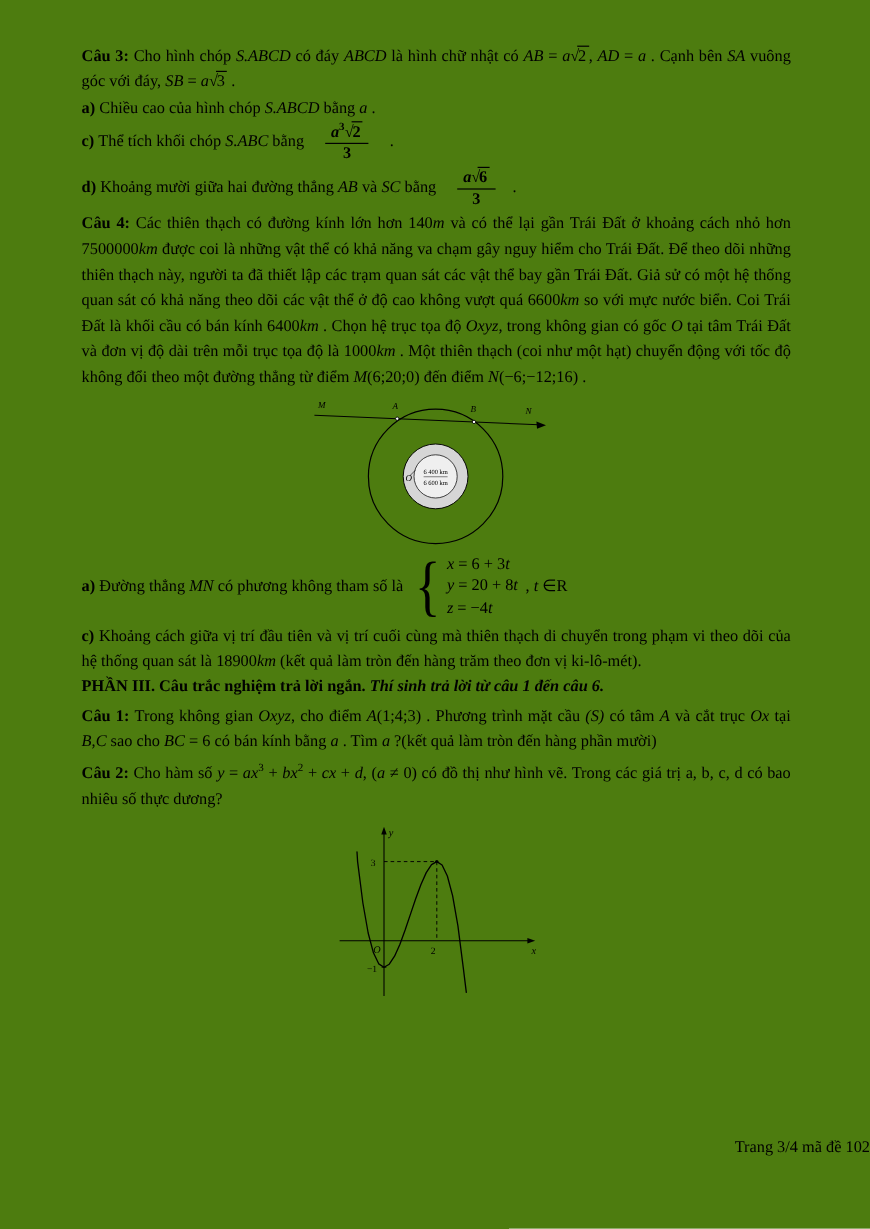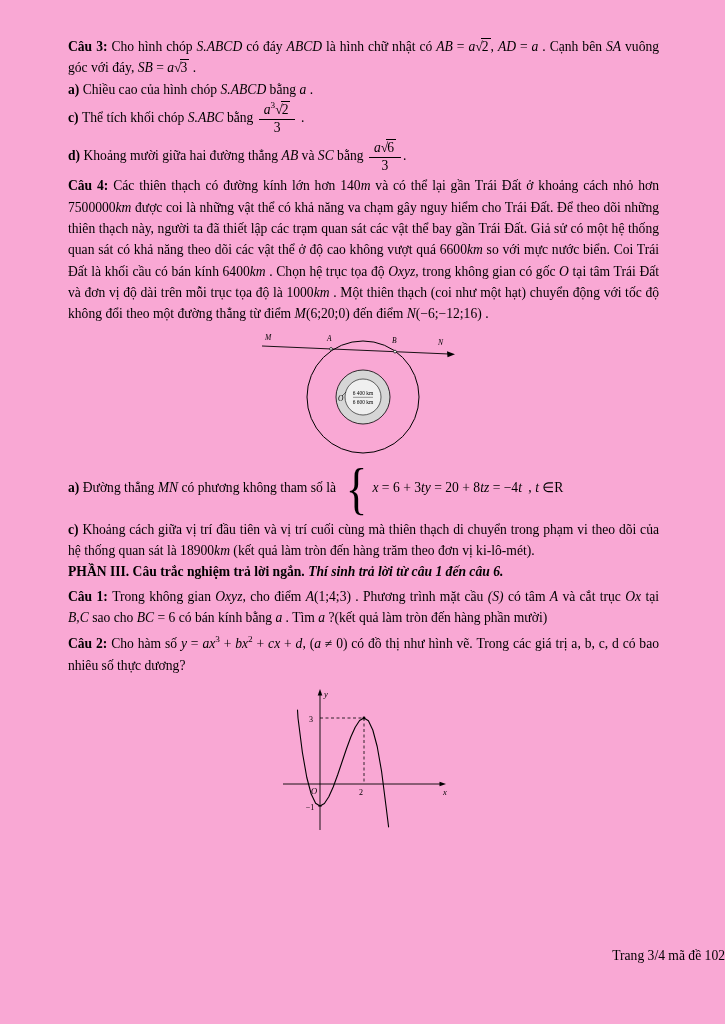--- a/index.html
+++ b/index.html
@@ -1,20 +1,20 @@
 <!DOCTYPE html>
 <html><head>
 <meta charset="utf-8">
 <style>
   * { box-sizing: border-box; }
   html, body { margin: 0; padding: 0; background: #ffffff; }
   .page {
     position: relative;
     width: 725px; height: 1024px;
-    background: #f9a8d4;
+    background: #4d7c0f;
     font-family: "Liberation Serif", serif;
     font-size: 13.6px;
     line-height: 1.57;
     color: #000;
     overflow: hidden;
   }
   .content {
     position: absolute;
     left: 68px; top: 36px; width: 591px;
   }
@@ -31,40 +31,41 @@
     padding: 0 2px 0 1px;
     line-height: 1.15;
     margin-left: -1px;
   }
   .frac {
     display: inline-flex;
     flex-direction: column;
     text-align: center;
     vertical-align: middle;
     line-height: 1.2;
-    margin: 1px 2px;
+    margin: 1px 14px;
+    font-weight: bold;
   }
   .frac .num { border-bottom: 1px solid #000; padding: 0 5px 1px; }
   .frac .den { padding-top: 0; }
   .cases {
     display: inline-flex;
     align-items: center;
     vertical-align: middle;
     margin: 2px 3px;
   }
   .cases .brace {
     font-size: 56px;
     line-height: 56px;
     font-weight: 400;
     margin-right: 3px;
     transform: scaleX(0.8);
   }
   .cases-lines {
     display: inline-flex;
-    flex-direction: row;
+    flex-direction: column;
     text-align: left;
     line-height: 18.5px;
   }
   .figure { text-align: center; margin: 4px 0 2px 0; }
   .figure svg { vertical-align: middle; }
   .footer {
     position: absolute;
     left: 0; right: 0; bottom: 58px;
     text-align: right;
   }

